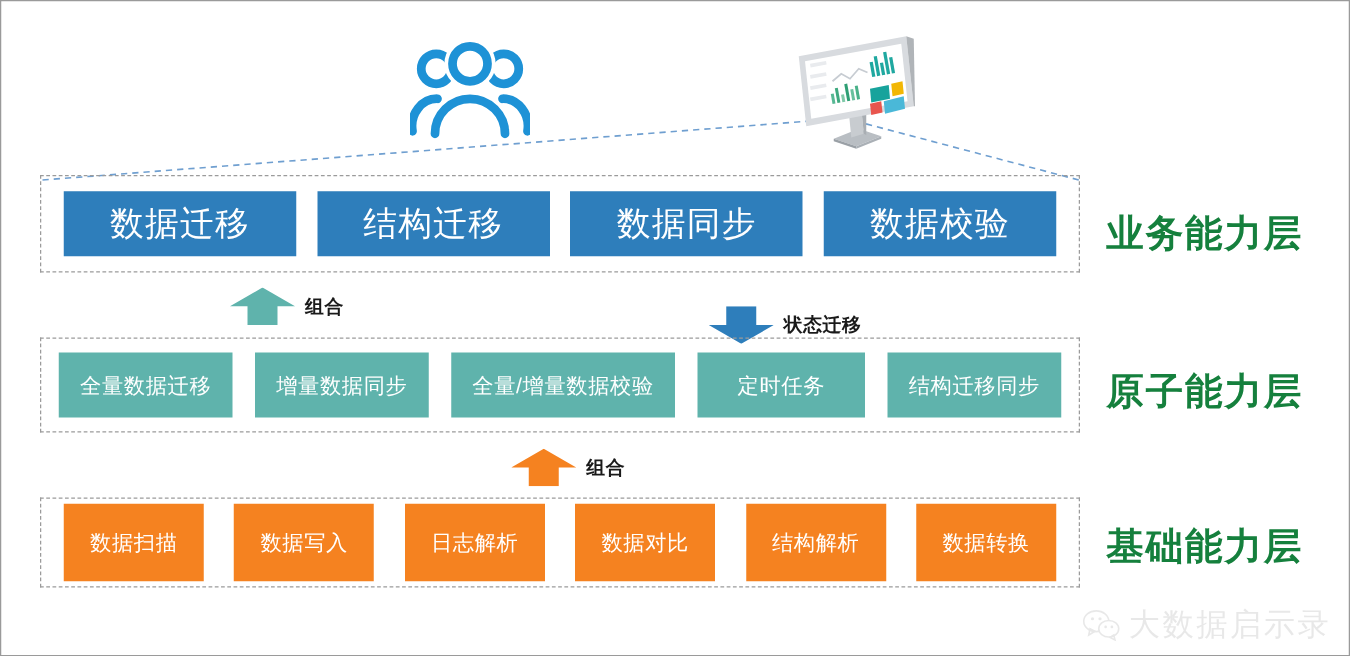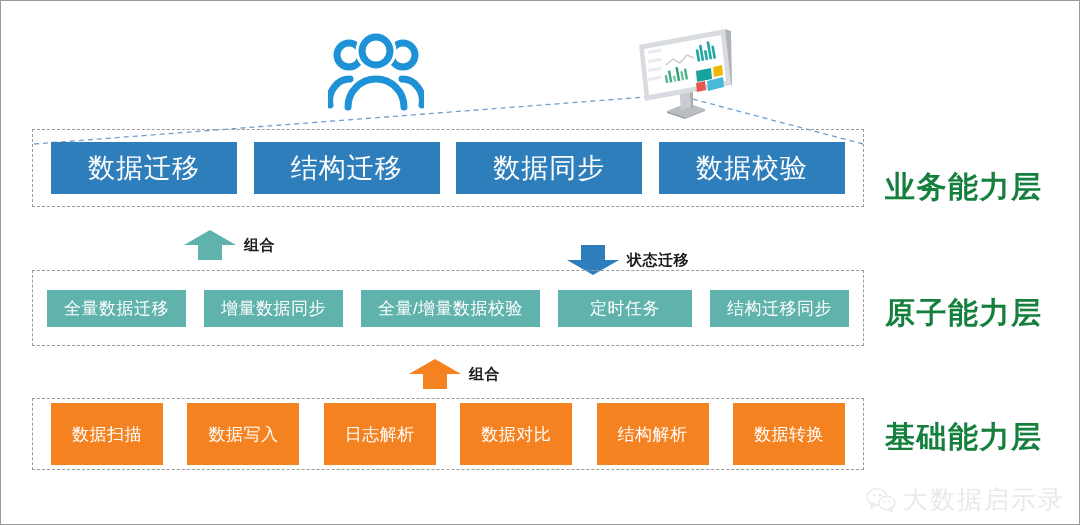--- a/index.html
+++ b/index.html
@@ -49,21 +49,21 @@
   
   .layer-band {
     position: absolute;
     border: 1.4px dashed #9b9b9b;
     box-sizing: border-box;
     display: flex;
     align-items: center;
     justify-content: space-between;
     background: transparent;
   }
-  #band-business { left: 31px; top: 128px; width: 832px; height: 78px; padding: 0 18px; font-family: Liberation Serif, serif; }
+  #band-business { left: 31px; top: 139px; width: 832px; height: 78px; padding: 0 18px; font-family: Liberation Serif, serif; }
   #band-atomic   { left: 31px; top: 269px; width: 832px; height: 76px; padding: 0 14px; }
   #band-base     { left: 31px; top: 397px; width: 832px; height: 72px; padding: 0 18px; }
 
   .chip {
     color: #ffffff;
     text-align: center;
     display: flex;
     align-items: center;
     justify-content: center;
     box-sizing: border-box;
@@ -73,21 +73,21 @@
   .chip-business {
     background: #2E7EBB;
     height: 52px;
     width: 186px;
     font-size: 27px;
     letter-spacing: 1px;
     font-weight: 300;
   }
   .chip-atomic {
     background: #5FB3AC;
-    height: 37px;
+    height: 52px;
     font-size: 17px;
     padding: 0 17px;
     min-width: 134px;
     letter-spacing: 0.5px;
   }
   .chip-base {
     background: #F58220;
     height: 62px;
     width: 112px;
     font-size: 17px;

